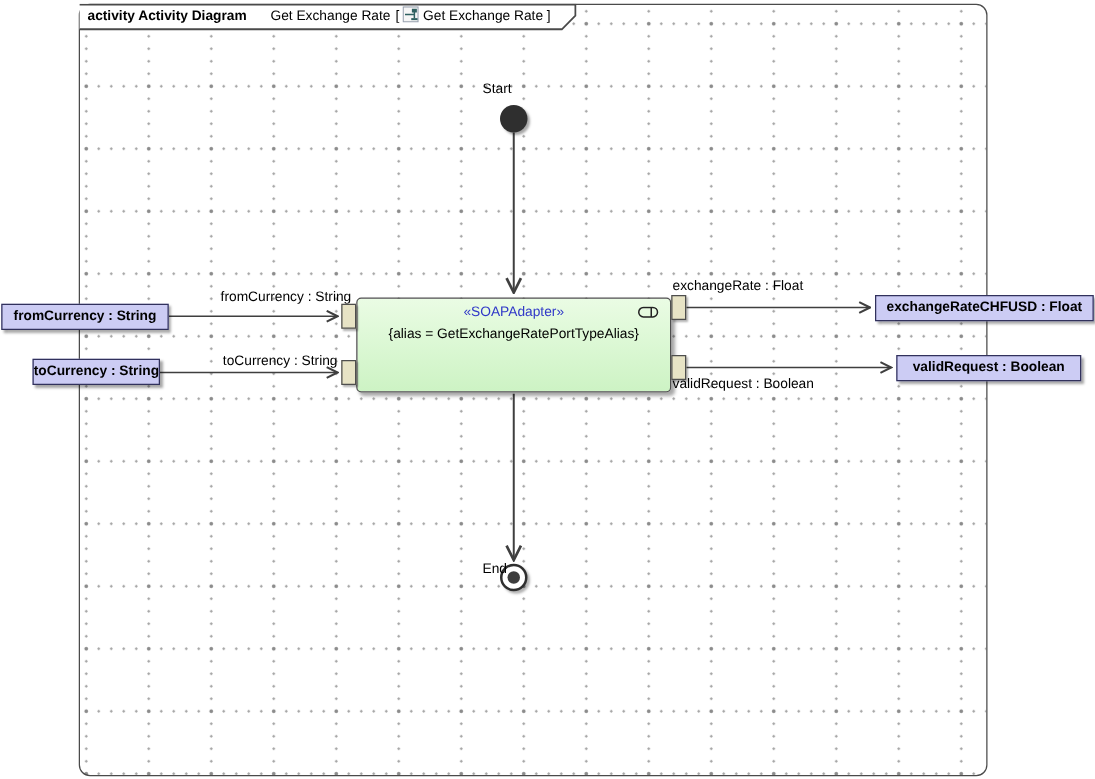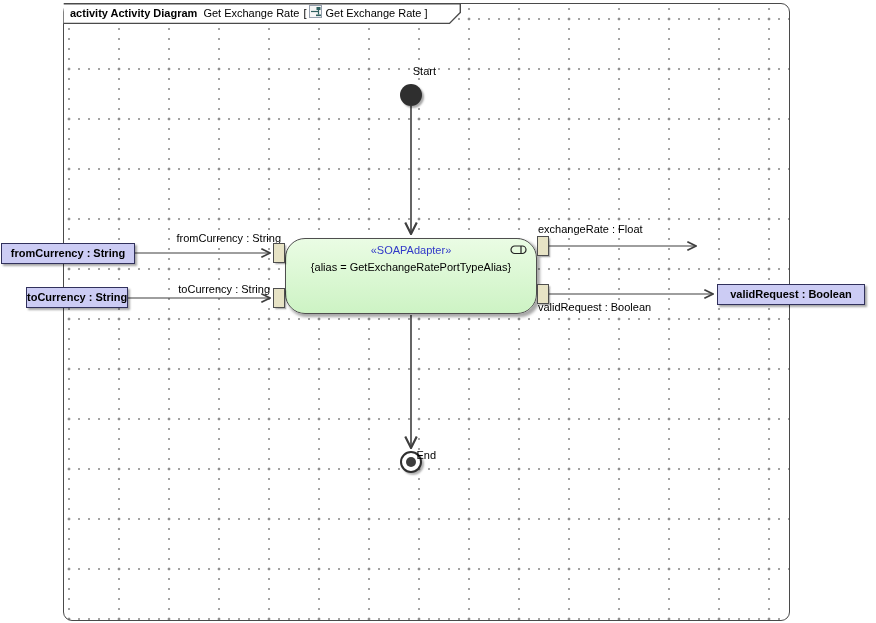--- a/index.html
+++ b/index.html
@@ -17,40 +17,40 @@
       radial-gradient(circle,#A3A3A3 0.8px,transparent 1.15px),
       radial-gradient(circle,#A3A3A3 0.8px,transparent 1.15px);
     background-size:50px 50px,10px 50px,50px 10px;
     background-position:30px 40px,0px 40px,30px 0px;
   }
   .tab-svg{position:absolute;left:63px;top:3px;}
   .tab-text{
     position:absolute;left:70px;top:6px;height:15px;line-height:15px;
     white-space:nowrap;display:flex;align-items:center;
   }
-  .tab-text .bold{font-weight:bold;margin-right:6px;}
+  .tab-text .bold{font-weight:bold;margin-right:19px;}
   .tab-text .sp{margin-right:4px;}
   .dg-icon{display:inline-block;margin:0 3px;position:relative;top:0px;}
   
   .edges{position:absolute;left:0;top:0;pointer-events:none;}
   
-  .node-label{position:absolute;text-align:right;color:#000;}
+  .node-label{position:absolute;text-align:left;color:#000;}
   .start-node{
     position:absolute;left:400px;top:84px;width:22px;height:22px;border-radius:50%;
     background:#2F2F2F;box-shadow:2px 2px 2px rgba(0,0,0,0.35);
   }
   .end-node{
     position:absolute;left:400px;top:451px;width:18px;height:18px;border-radius:50%;
     border:2px solid #2F2F2F;background:#fff;box-shadow:2px 2px 2px rgba(0,0,0,0.3);
     display:flex;align-items:center;justify-content:center;
   }
   .end-inner{width:10px;height:10px;border-radius:50%;background:#3D3D3D;}
   .action{
     position:absolute;left:285px;top:238px;width:252px;height:76px;
-    border:1px solid #4E4E4E;border-radius:20px;
+    border:1px solid #4E4E4E;border-radius:4px;
     background:linear-gradient(#EAFCE4,#CDF3C4);
     box-shadow:2.5px 2.5px 3px rgba(0,0,0,0.35);
     text-align:center;padding-top:3px;box-sizing:border-box;
   }
   .action .ln{line-height:17px;white-space:nowrap;}
   .action .stereo{color:#3038C8;}
   .action .name{font-weight:bold;}
   .badge{position:absolute;top:6px;right:8px;}
   .pin{
     position:absolute;width:12px;height:20px;background:#E7E3C5;
@@ -125,20 +125,21 @@
     </span>
   </div>
 
   <div class="pin" style="left:273px;top:243px;"></div>
   <div class="pin" style="left:273px;top:288px;"></div>
   <div class="pin" style="left:537px;top:236px;"></div>
   <div class="pin" style="left:537px;top:284px;"></div>
 
   <div class="param" style="left:1px;top:243px;width:134px;">fromCurrency : String</div>
   <div class="param" style="left:26px;top:287px;width:102px;">toCurrency : String</div>
+  <div class="param" style="left:700px;top:236px;width:175px;">exchangeRateCHFUSD : Float</div>
   <div class="param" style="left:717px;top:284px;width:148px;">validRequest : Boolean</div>
 
   <div class="end-node">
     <div class="end-inner"></div>
   </div>
   <div class="node-label" style="left:386px;top:449px;width:50px;">End</div>
 
 </div>
 
 </body></html>

